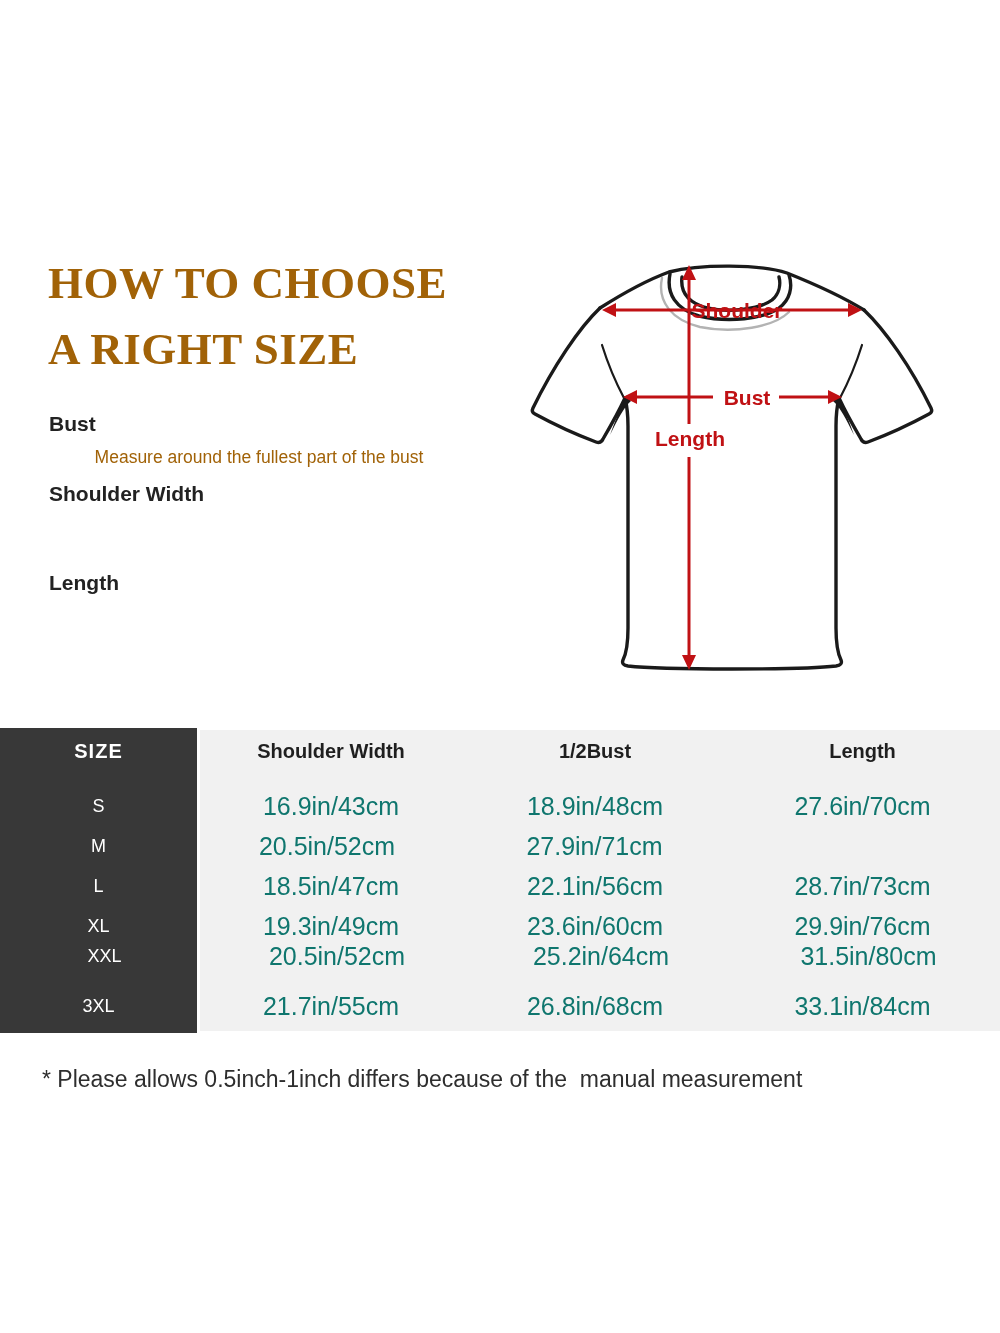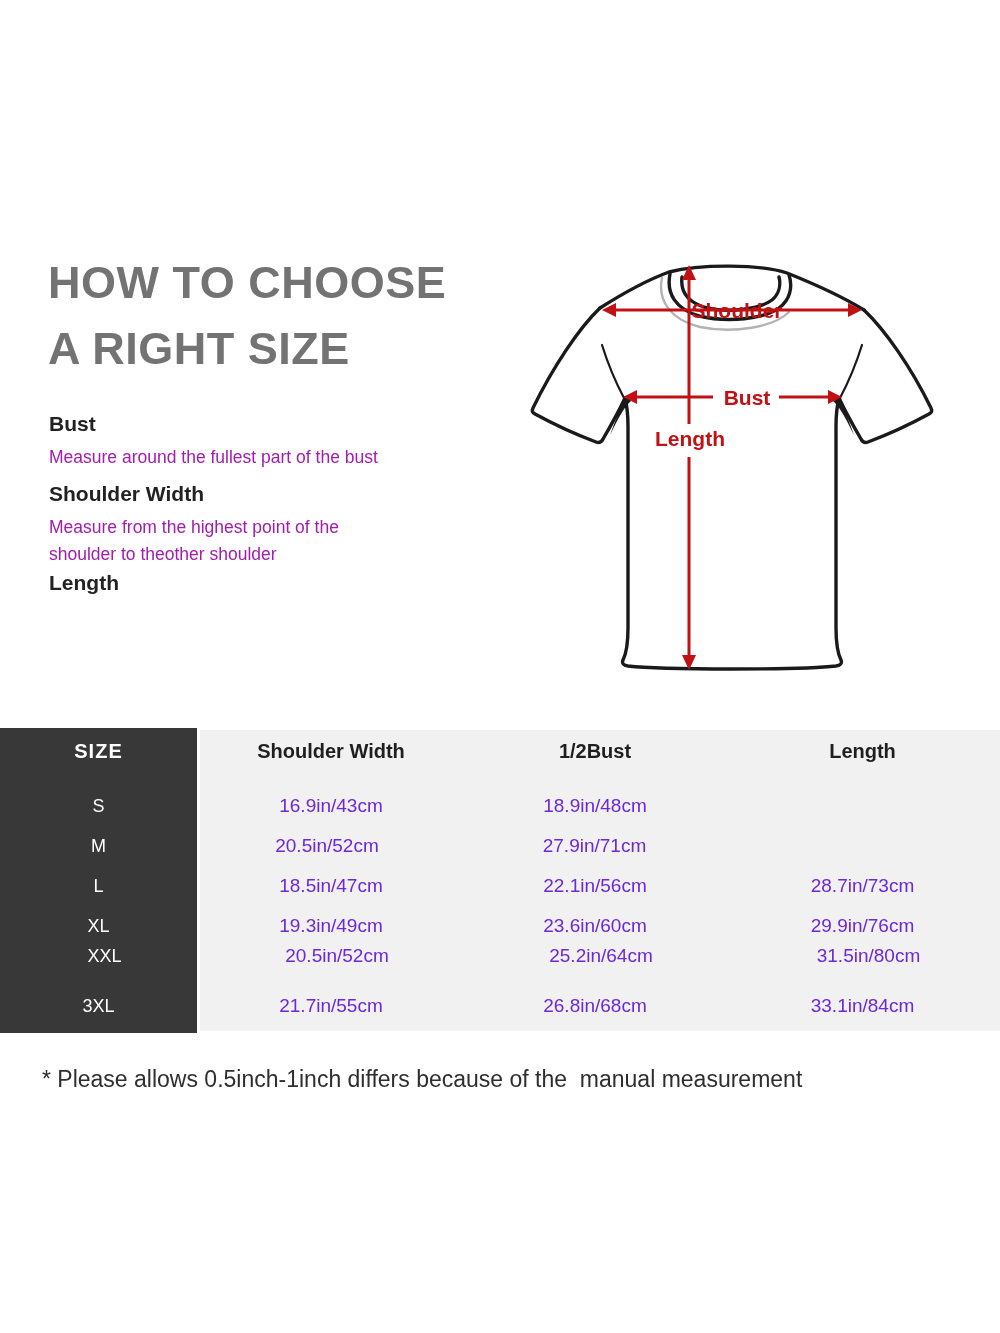--- a/index.html
+++ b/index.html
@@ -13,41 +13,43 @@
   }
 
   
   .page-title {
     position: absolute;
     left: 48px;
     top: 250px;
     font-size: 45px;
     line-height: 66px;
     font-weight: 700;
-    color: #737373;
+    color: #a16207;
     letter-spacing: 0.5px;
     white-space: pre-line;
+    font-family: Liberation Serif, serif;
   }
 
   
   .guide-item { position: absolute; left: 49px; width: 420px; }
   .gi-0 { top: 412px; }
   .gi-1 { top: 482px; }
   .gi-2 { top: 571px; }
   .guide-term {
     font-size: 21px;
     font-weight: 700;
     color: #222222;
     margin: 0 0 8px 0;
   }
   .guide-desc {
     font-size: 17.5px;
-    color: #a21caf;
+    color: #a16207;
     line-height: 27px;
     white-space: pre-line;
+    text-align: center;
   }
 
   
   .tshirt-svg { position: absolute; left: 515px; top: 250px; }
   .shirt-line { fill: none; stroke: #1a1a1a; stroke-width: 3.4; stroke-linecap: round; stroke-linejoin: round; }
   .shirt-thin { fill: none; stroke: #1a1a1a; stroke-width: 2.2; stroke-linecap: round; }
   .shirt-shadow { fill: none; stroke: #b3b3b3; stroke-width: 2.4; stroke-linecap: round; }
   .pit { fill: #1a1a1a; stroke: none; }
   .arrow-line { fill: none; stroke: #c01114; stroke-width: 3; }
   .arrow-head { fill: #c01114; stroke: none; }
@@ -79,21 +81,21 @@
   .row-4 { top: 213px; padding-left: 6px; }
   .row-5 { top: 263px; }
   .t-cell { text-align: center; line-height: 30px; }
   .c0 { width: 197px; }
   .c1 { width: 268px; }
   .c2 { width: 260px; }
   .c3 { width: 275px; }
   .row-h .c0 { color: #ffffff; font-weight: 700; font-size: 20px; letter-spacing: 1px; }
   .row-h .hc { font-weight: 700; font-size: 20px; color: #1f1f1f; }
   .data-row .c0 { color: #ffffff; font-size: 18px; }
-  .data-row .dc { font-size: 19px; color: #6d28d9; }
+  .data-row .dc { font-size: 25px; color: #0f766e; }
 
   
   .footnote {
     position: absolute;
     left: 42px;
     top: 1066px;
     font-size: 23px;
     color: #2e2e2e;
     white-space: pre-wrap;
   }
@@ -105,22 +107,20 @@
 
   <div class="page-title">HOW TO CHOOSE
 A RIGHT SIZE</div>
 
   <div class="guide-item gi-0">
     <div class="guide-term">Bust</div>
     <div class="guide-desc">Measure around the fullest part of the bust</div>
   </div>
   <div class="guide-item gi-1">
     <div class="guide-term">Shoulder Width</div>
-    <div class="guide-desc">Measure from the highest point of the
-shoulder to theother shoulder</div>
   </div>
   <div class="guide-item gi-2">
     <div class="guide-term">Length</div>
   </div>
 
   <svg class="tshirt-svg" width="430" height="430" viewBox="515 250 430 430" xmlns="http://www.w3.org/2000/svg">
 
     <path class="shirt-shadow" d="M 662 278 C 657 302 672 320 700 327 C 734 334 774 327 789 312"></path>
 
     <path class="shirt-line" d="M 600 308 C 622 294 650 279 669 272 C 700 264 760 264 787 273 C 812 283 843 297 864 310"></path>
@@ -165,20 +165,21 @@
       <div class="t-cell c0">SIZE</div>
       <div class="t-cell c1 hc">Shoulder Width</div>
       <div class="t-cell c2 hc">1/2Bust</div>
       <div class="t-cell c3 hc">Length</div>
     </div>
 
     <div class="t-row data-row row-0">
       <div class="t-cell c0">S</div>
       <div class="t-cell c1 dc">16.9in/43cm</div>
       <div class="t-cell c2 dc">18.9in/48cm</div>
+      <div class="t-cell c3 dc">27.6in/70cm</div>
     </div>
     <div class="t-row data-row row-1">
       <div class="t-cell c0">M</div>
       <div class="t-cell c2 dc">20.5in/52cm</div>
       <div class="t-cell c3 dc">27.9in/71cm</div>
     </div>
     <div class="t-row data-row row-2">
       <div class="t-cell c0">L</div>
       <div class="t-cell c1 dc">18.5in/47cm</div>
       <div class="t-cell c2 dc">22.1in/56cm</div>

